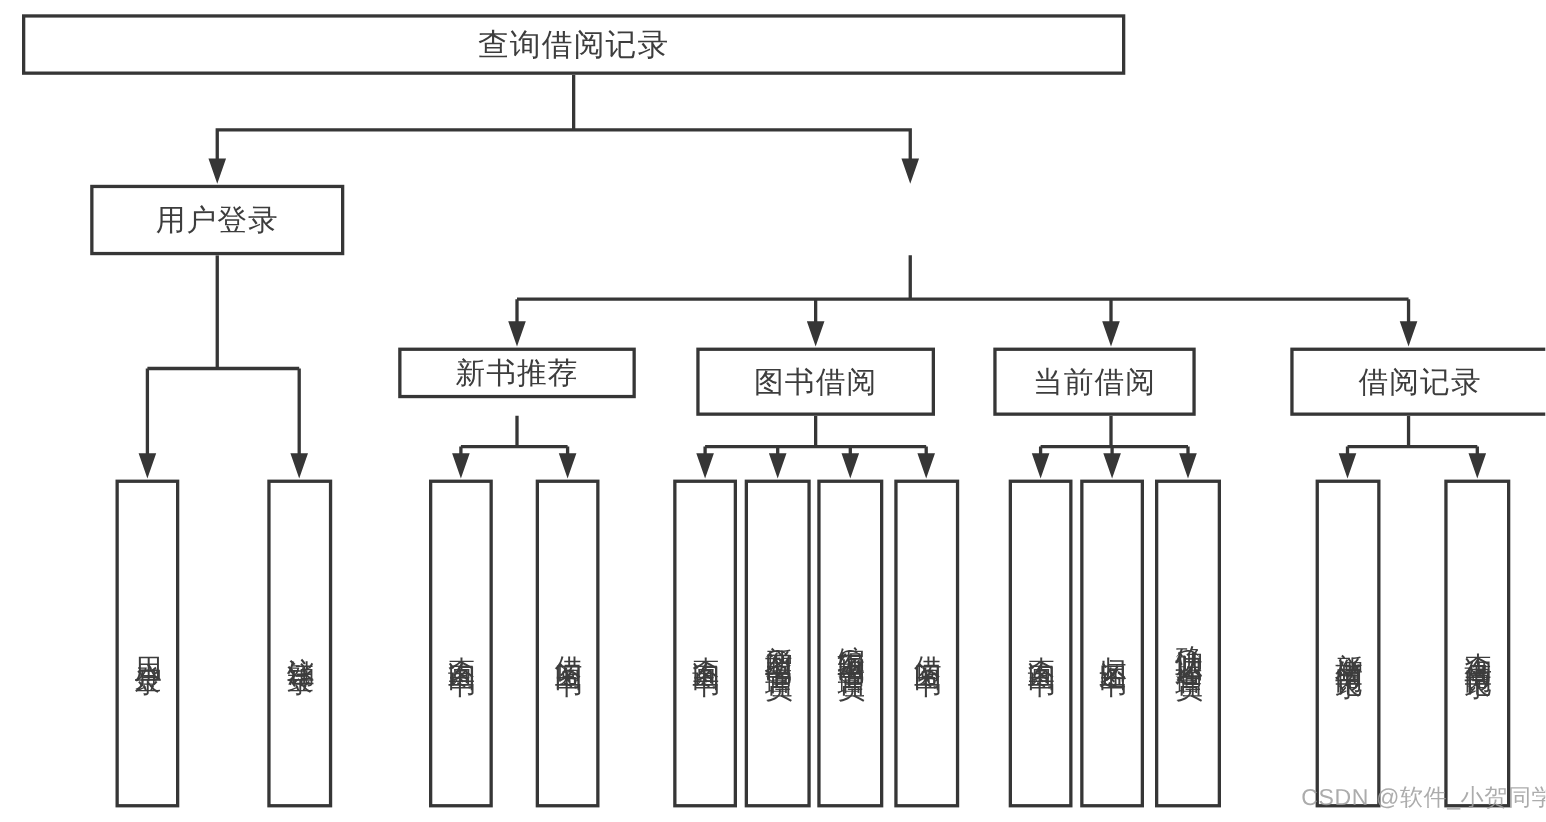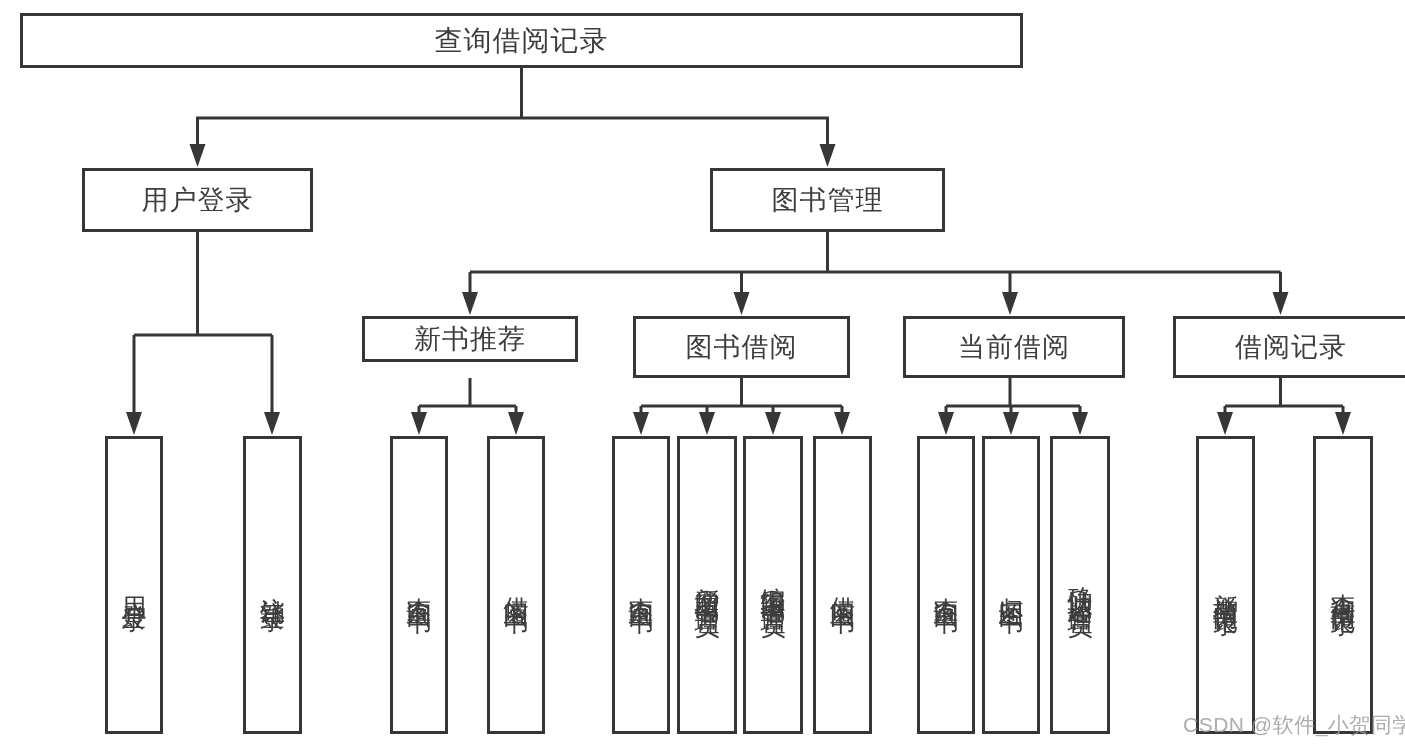--- a/index.html
+++ b/index.html
@@ -39,21 +39,21 @@
     white-space: nowrap;
   }
   
   .n-root      { left: 20px;   top: 13px;  width: 1003px; height: 55px; }
   
   .n-login     { left: 82px;   top: 168px; width: 231px;  height: 64px; }
   .n-mgmt      { left: 710px;  top: 168px; width: 235px;  height: 64px; }
   
   .n-newbooks  { left: 362px;  top: 316px; width: 216px;  height: 46px; }
   .n-borrow    { left: 633px;  top: 316px; width: 217px;  height: 62px; font-family: Liberation Serif, serif; }
-  .n-current   { left: 903px;  top: 316px; width: 222px;  height: 62px; }
+  .n-current   { left: 903px;  top: 316px; width: 184px;  height: 62px; }
   .n-records   { left: 1173px; top: 316px; width: 236px;  height: 62px; }
   
   .leaf        { top: 436px; height: 298px; }
   .n-l-userlogin   { left: 105px;  width: 58px; }
   .n-l-logout      { left: 243px;  width: 59px; }
   .n-l-nb-query    { left: 390px;  width: 58px; }
   .n-l-nb-borrow   { left: 487px;  width: 58px; }
   .n-l-bw-query    { left: 612px;  width: 58px; }
   .n-l-bw-add      { left: 677px;  width: 60px; }
   .n-l-bw-edit     { left: 743px;  width: 60px; }
@@ -105,23 +105,20 @@
     <path fill="#363636" d="M1217,412 L1233,412 L1225,435 Z  M1335,412 L1351,412 L1343,435 Z"></path>
   </svg>
 
   <div class="node h root n-root">
     <span>查询借阅记录</span>
   </div>
 
   <div class="node h n-login">
     <span>用户登录</span>
   </div>
-  <div class="node h n-mgmt">
-    <span>图书管理</span>
-  </div>
 
   <div class="node h n-newbooks">
     <span>新书推荐</span>
   </div>
   <div class="node h n-borrow">
     <span>图书借阅</span>
   </div>
   <div class="node h n-current">
     <span>当前借阅</span>
   </div>

